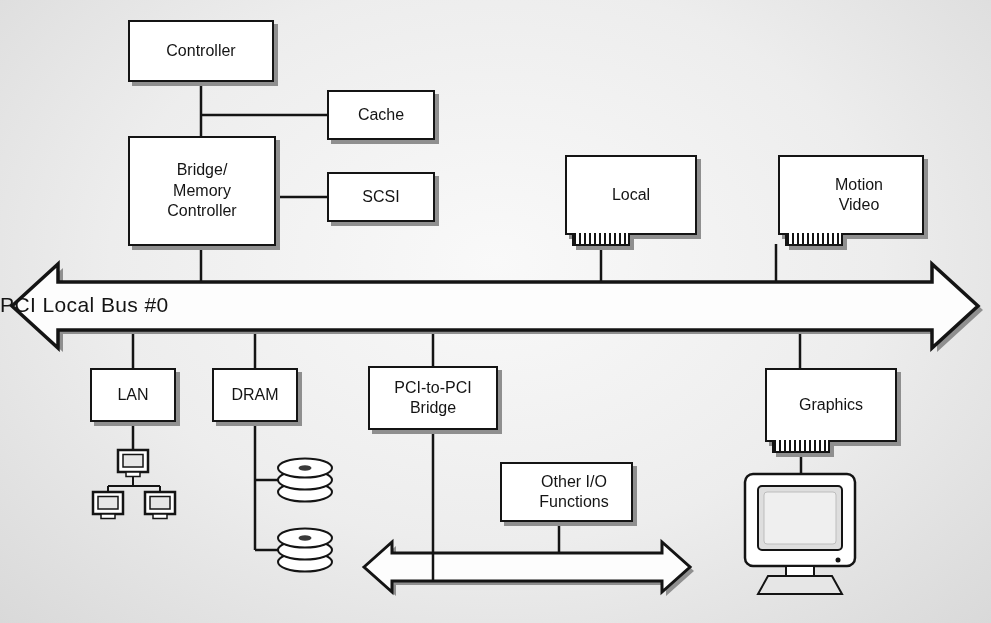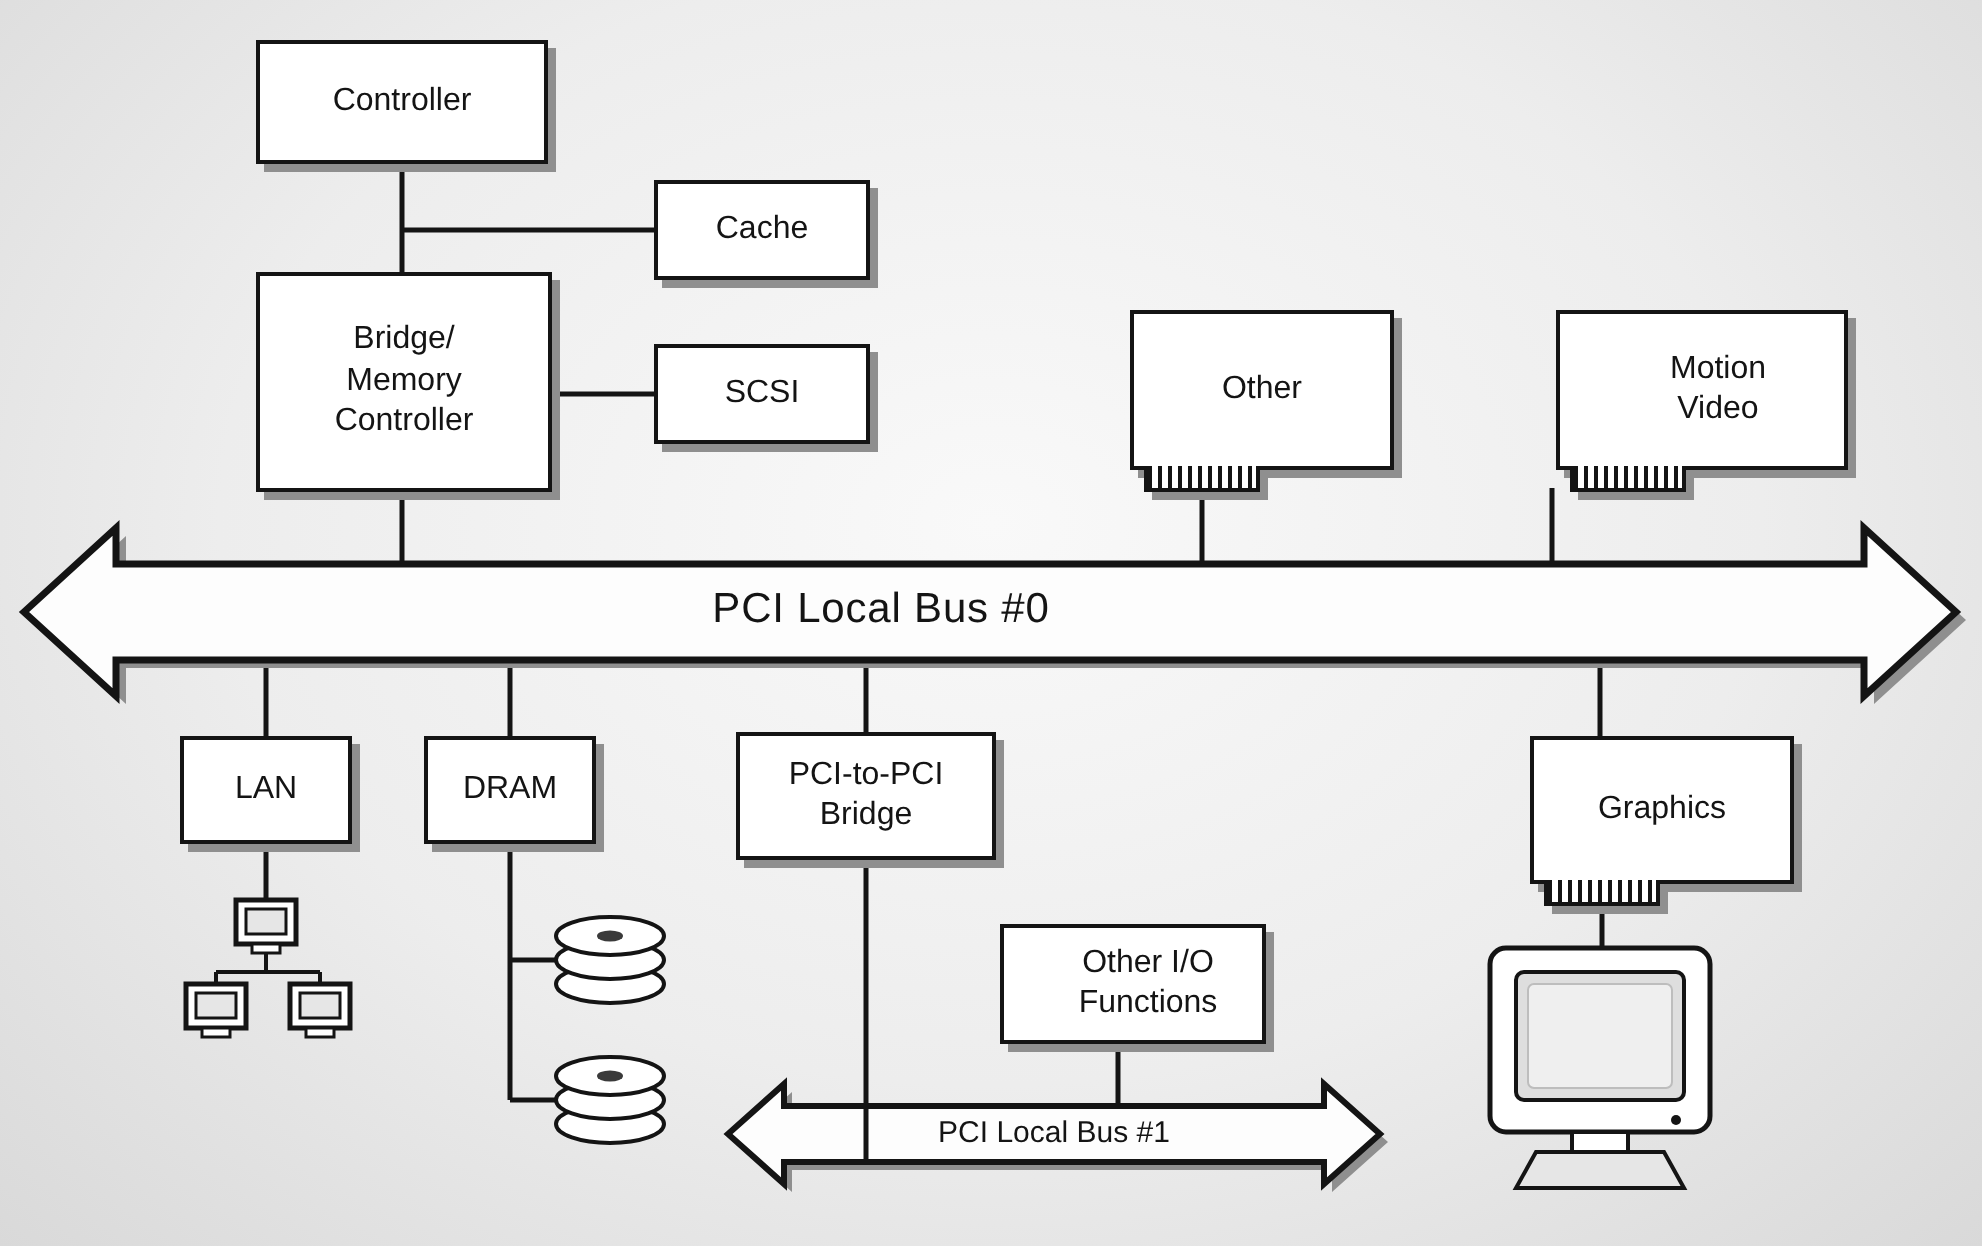--- a/index.html
+++ b/index.html
@@ -49,21 +49,21 @@
   #mvideo    { left: 778px; top: 155px; width: 126px; height: 76px; padding-left: 16px; }
   #lan       { left: 90px;  top: 368px; width: 82px;  height: 50px; }
   #scsi      { left: 212px; top: 368px; width: 82px;  height: 50px; }
   #pcibridge { left: 368px; top: 366px; width: 126px; height: 60px; }
   #otherio   { left: 500px; top: 462px; width: 114px; height: 56px; padding-left: 15px; }
   #graphics  { left: 765px; top: 368px; width: 128px; height: 70px; }
 
   .bus-label0 {
     position: absolute; z-index: 2;
     left: 0; top: 293px; width: 881px;
-    text-align: center; font-size: 21px; letter-spacing: 0.4px;
+    font-size: 21px; letter-spacing: 0.4px;
   }
   .bus-label1 {
     position: absolute; z-index: 2;
     left: 364px; top: 558px; width: 326px;
     text-align: center; font-size: 15px;
   }
 </style>
 </head>
 <body>
 
@@ -157,21 +157,21 @@
 
   <div class="box" id="cache">
     <span>Cache</span>
   </div>
 
   <div class="box" id="dram">
     <span>SCSI</span>
   </div>
 
   <div class="box" id="audio">
-    <span>Other</span>
+    <span>Local</span>
     <div class="comb"></div>
   </div>
 
   <div class="box" id="mvideo">
     <span>Motion</span>
     <span>Video</span>
     <div class="comb"></div>
   </div>
 
   <div class="box" id="lan">
@@ -191,15 +191,14 @@
     <span>Other I/O</span>
     <span>Functions</span>
   </div>
 
   <div class="box" id="graphics">
     <span>Graphics</span>
     <div class="comb"></div>
   </div>
 
   <div class="bus-label0">PCI Local Bus #0</div>
-  <div class="bus-label1">PCI Local Bus #1</div>
 
 </div>
 
 </body></html>

